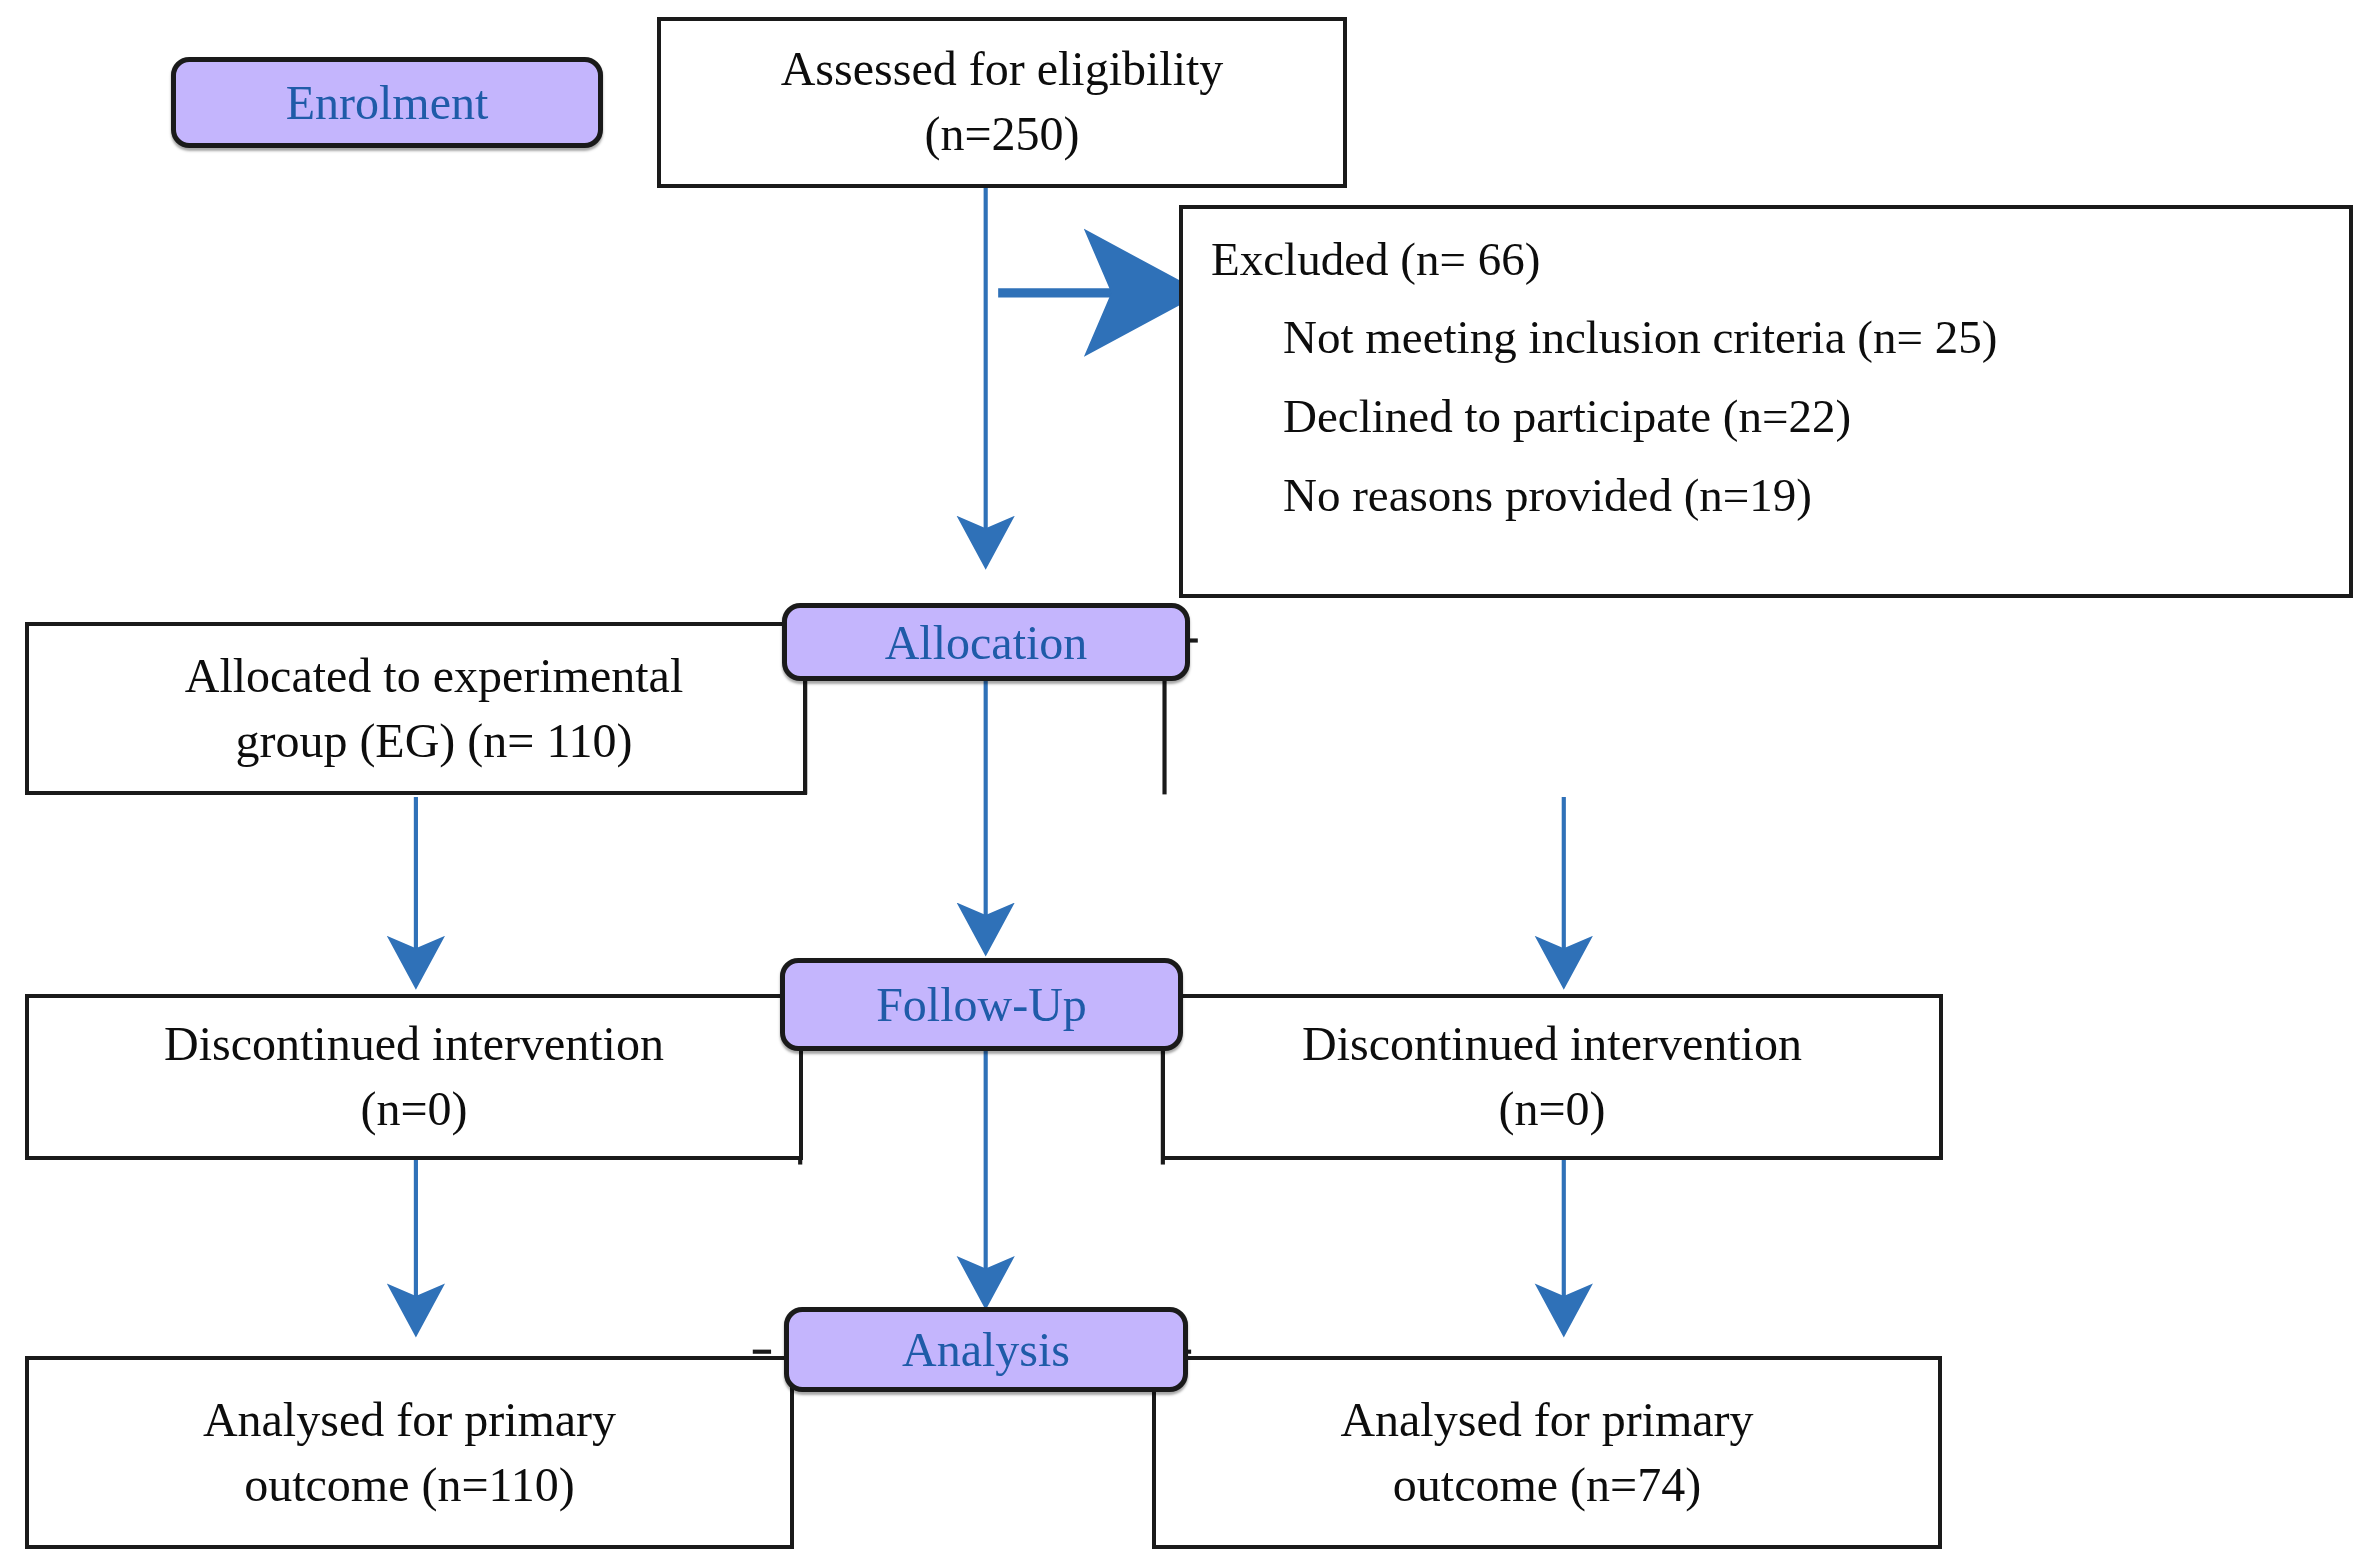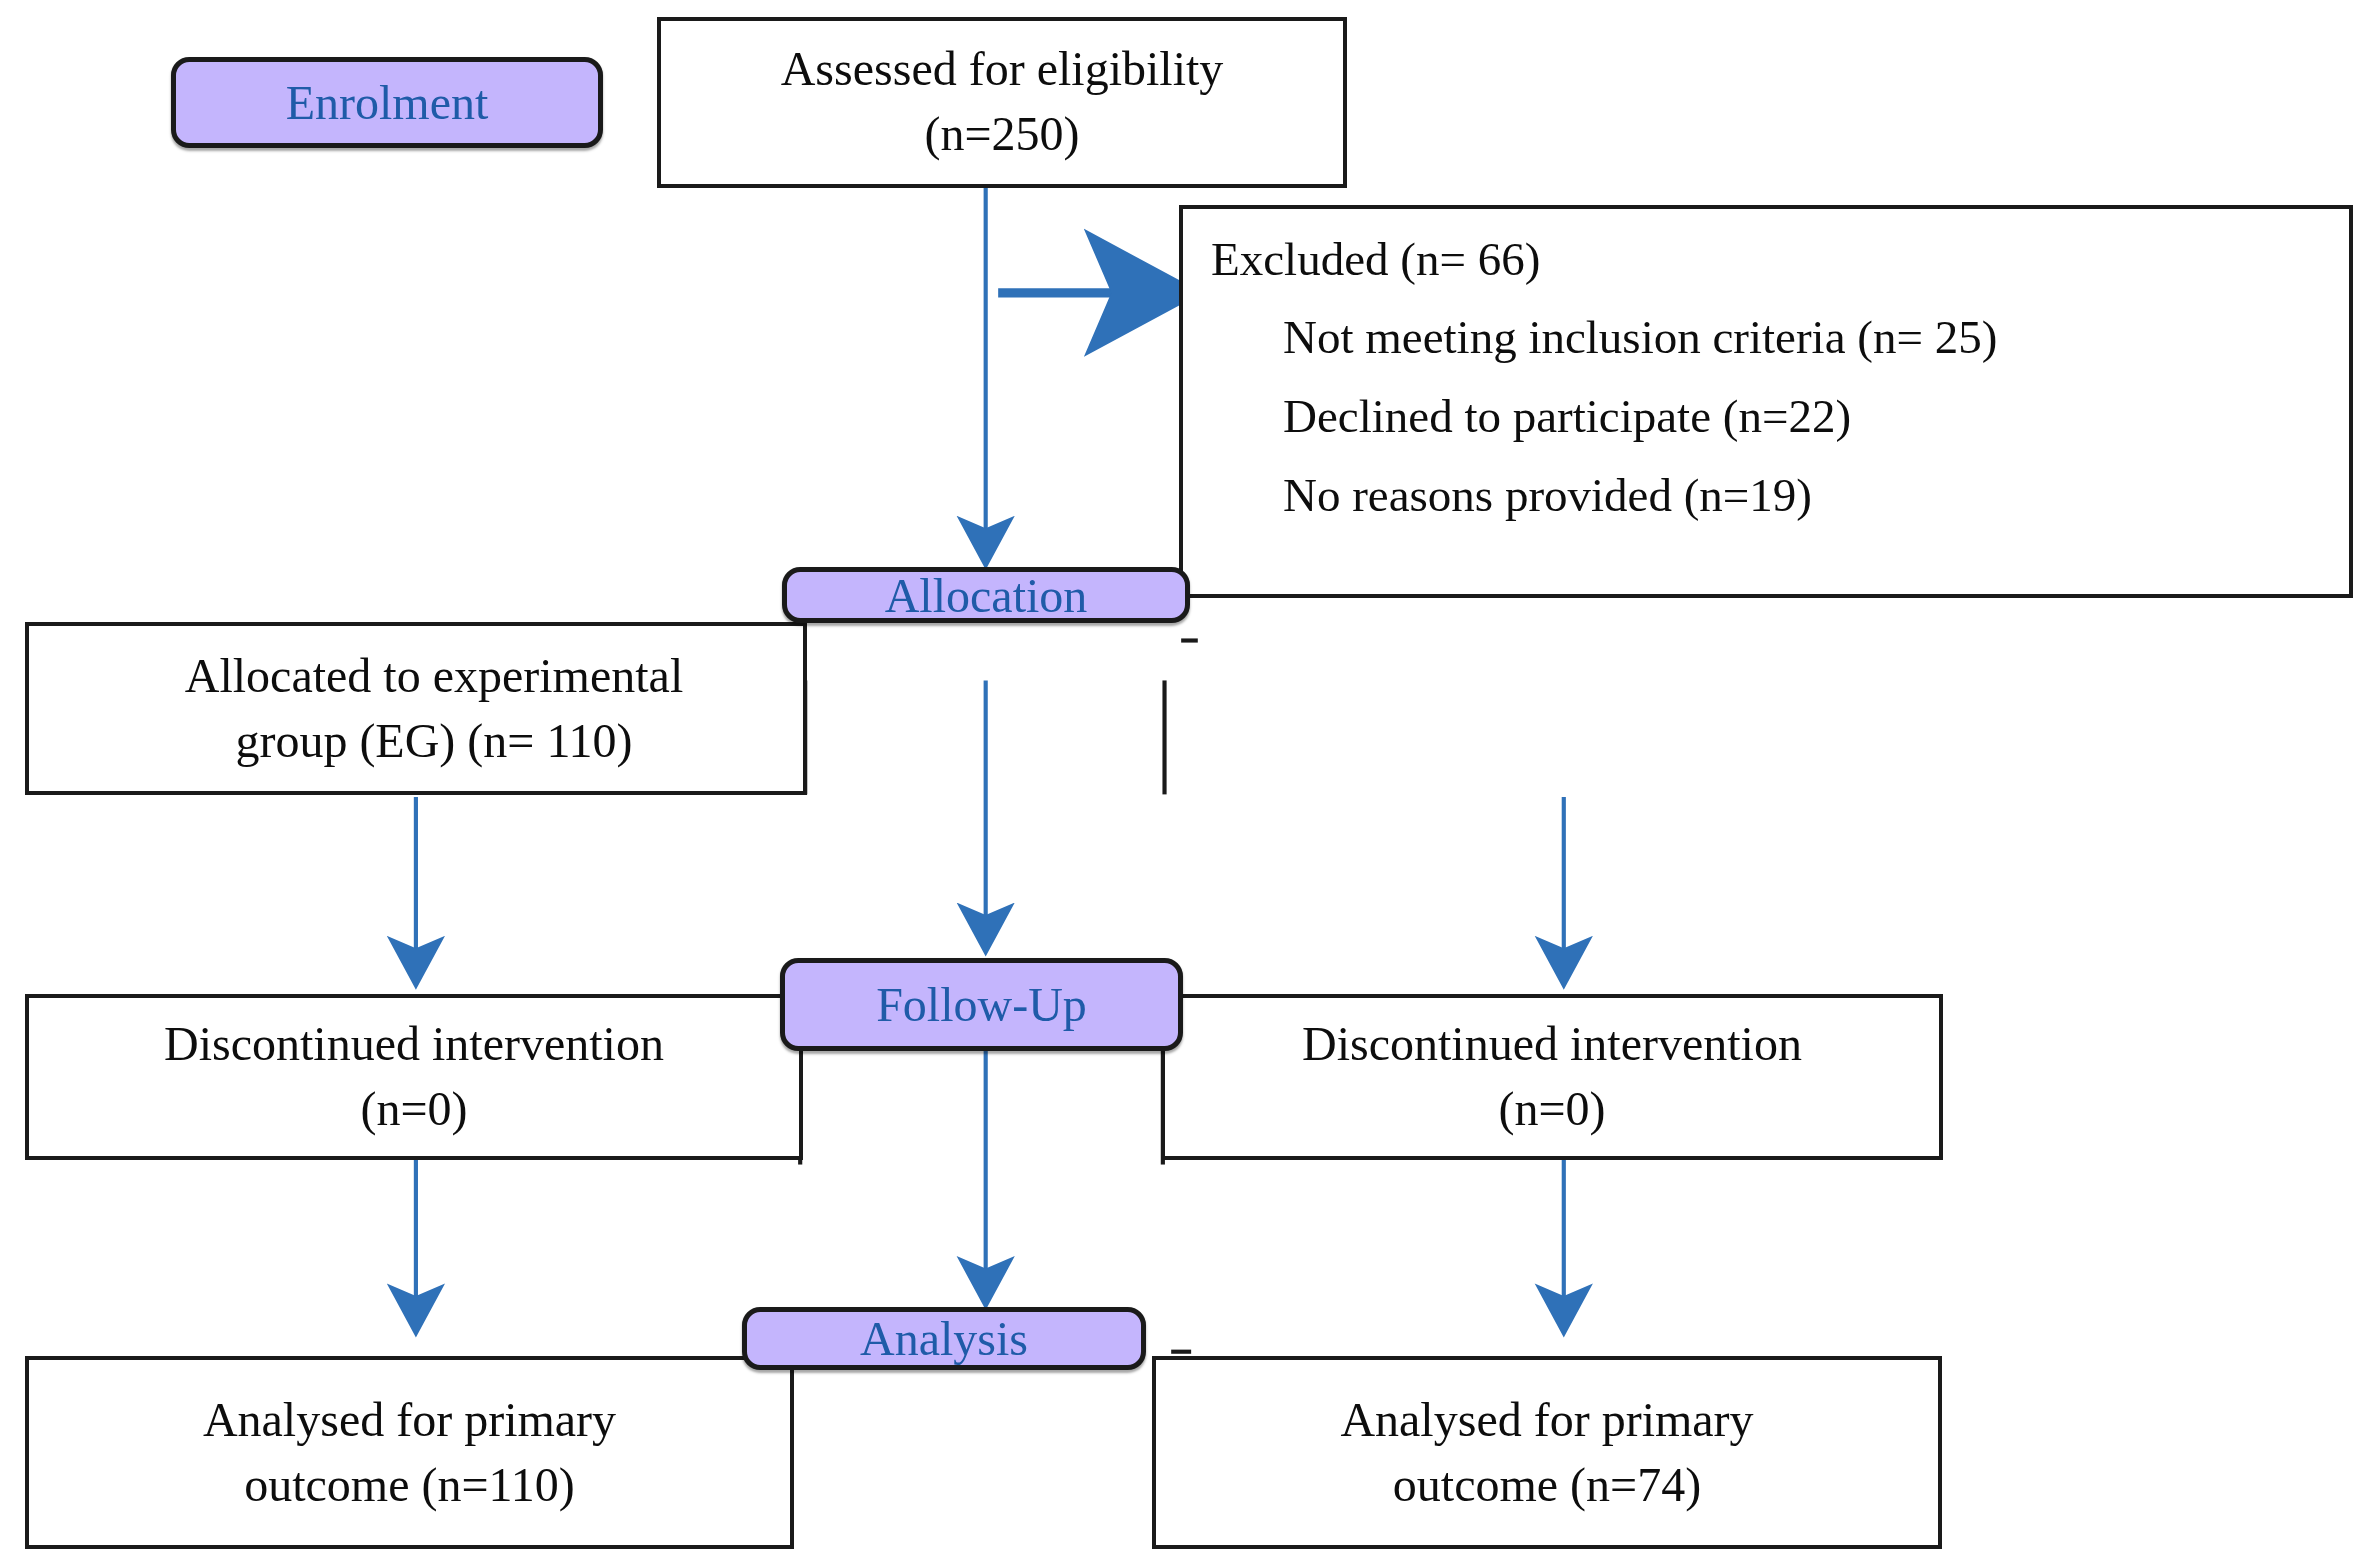--- a/index.html
+++ b/index.html
@@ -115,29 +115,29 @@
     <line x1="500" y1="1390" x2="500" y2="1578" stroke="#2f71b8" stroke-width="5" marker-end="url(#ah)"></line>
 
     <line x1="1880" y1="958" x2="1880" y2="1160" stroke="#2f71b8" stroke-width="5" marker-end="url(#ah)"></line>
     <line x1="1880" y1="1390" x2="1880" y2="1578" stroke="#2f71b8" stroke-width="5" marker-end="url(#ah)"></line>
   </svg>
 
   <div class="stage" style="left:171px; top:57px; width:432px; height:91px;">
     <span>Enrolment</span>
   </div>
 
-  <div class="stage" style="left:782px; top:567px; width:408px; height:56px;">
+  <div class="stage" style="left:782px; top:603px; width:408px; height:78px;">
     <span>Allocation</span>
   </div>
 
   <div class="stage" style="left:780px; top:958px; width:403px; height:93px;">
     <span>Follow-Up</span>
   </div>
 
-  <div class="stage" style="left:742px; top:1307px; width:404px; height:63px;">
+  <div class="stage" style="left:784px; top:1307px; width:404px; height:85px;">
     <span>Analysis</span>
   </div>
 
   <div class="node" style="left:657px; top:16.6px; width:690px; height:171px;">
     <span class="txt">Assessed for eligibility
 (n=250)</span>
   </div>
 
   <div class="node excluded" style="left:1179px; top:205px; width:1174px; height:393px;">
     <span class="excl-head">Excluded (n= 66)</span>

